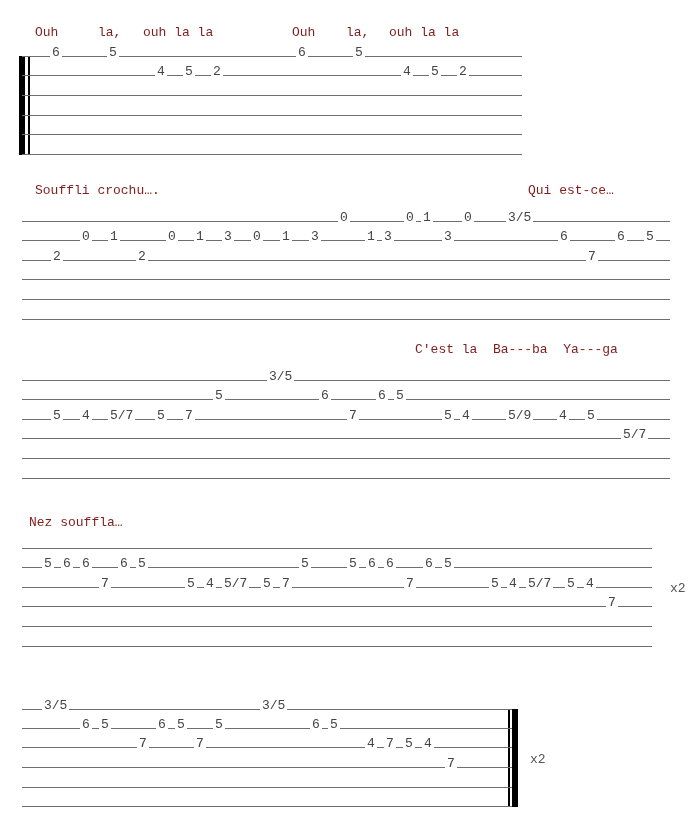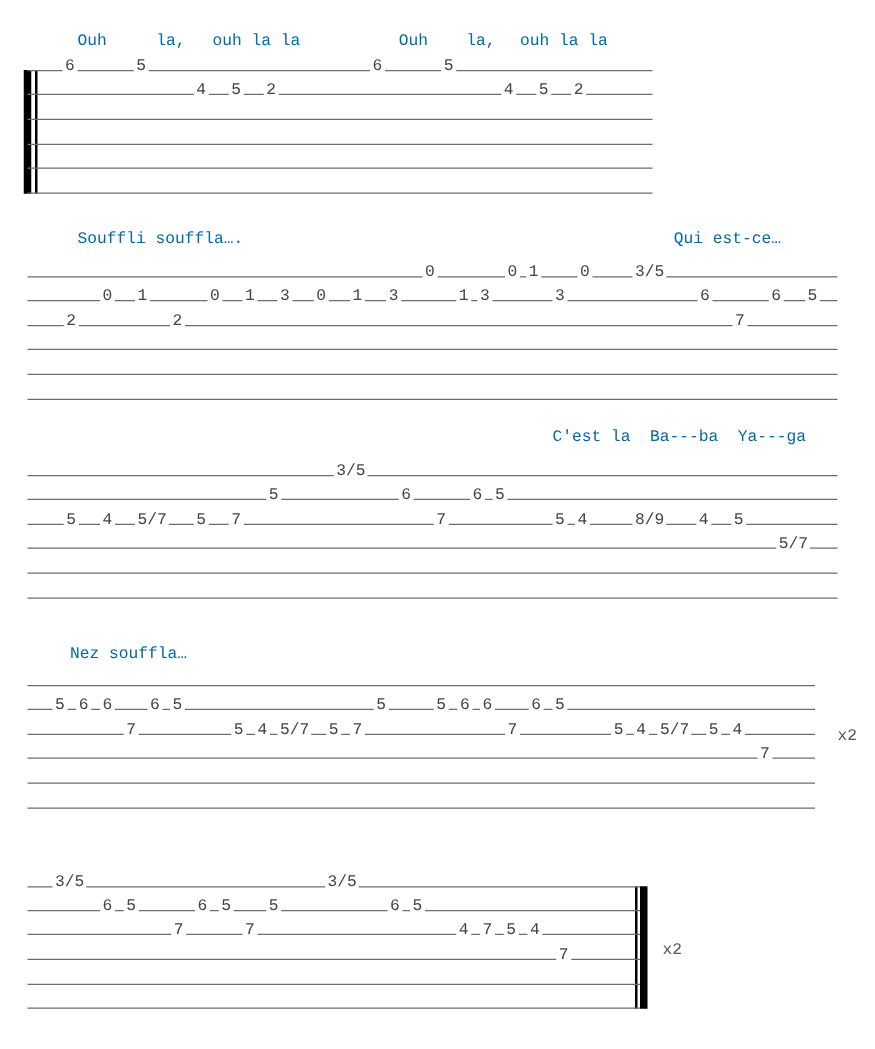--- a/index.html
+++ b/index.html
@@ -2,21 +2,21 @@
 <html><head>
   <meta charset="utf-8">
   <style>
     html, body { margin: 0; padding: 0; background: #ffffff; }
     body { width: 700px; height: 839px; position: relative; overflow: hidden;
            font-family: "Liberation Mono", "DejaVu Sans Mono", monospace; color: #333; }
     .system { position: absolute; left: 0; width: 700px; }
     .line { position: absolute; height: 1px; background: #6e6e6e; }
     .note { position: absolute; font-size: 13px; line-height: 13px; color: #444;
             background: #fff; padding: 0 2px; transform: translate(-2px, -10px); white-space: nowrap; }
-    .lyric { position: absolute; font-size: 13px; line-height: 14px; color: #0369a1; white-space: pre; margin-left: 27px; }
+    .lyric { position: absolute; font-size: 13px; line-height: 14px; color: #7f1d1d; white-space: pre; }
     .repeat { position: absolute; font-size: 13px; color: #555; }
     .bar { position: absolute; background: #000; }
   </style>
 </head>
 <body>
 
 <div class="system" style="top:0">
   <div class="lyric" style="left:35px;top:26px">Ouh</div>
   <div class="lyric" style="left:98px;top:26px">la,</div>
   <div class="lyric" style="left:143px;top:26px">ouh la la</div>
@@ -38,22 +38,22 @@
     <span class="note" style="left: 355px; top: 56px;">5</span>
     <span class="note" style="left: 157px; top: 75px;">4</span>
     <span class="note" style="left: 185px; top: 75px;">5</span>
     <span class="note" style="left: 213px; top: 75px;">2</span>
     <span class="note" style="left: 403px; top: 75px;">4</span>
     <span class="note" style="left: 431px; top: 75px;">5</span>
     <span class="note" style="left: 459px; top: 75px;">2</span>
   </div>
 
 <div class="system" style="top:0">
-  <div class="lyric" style="left:35px;top:184px">Souffli souffla….</div>
-  <div class="lyric" style="left:512px;top:184px">Qui est-ce…</div>
+  <div class="lyric" style="left:35px;top:184px">Souffli crochu….</div>
+  <div class="lyric" style="left:528px;top:184px">Qui est-ce…</div>
   <div class="lines"></div>
 <div class="line" style="left: 22px; top: 221px; width: 648px;"></div>
     <div class="line" style="left: 22px; top: 240px; width: 648px;"></div>
     <div class="line" style="left: 22px; top: 260px; width: 648px;"></div>
     <div class="line" style="left: 22px; top: 279px; width: 648px;"></div>
     <div class="line" style="left: 22px; top: 299px; width: 648px;"></div>
     <div class="line" style="left: 22px; top: 319px; width: 648px;"></div>
     <span class="note" style="left: 340px; top: 221px;">0</span>
     <span class="note" style="left: 406px; top: 221px;">0</span>
     <span class="note" style="left: 423px; top: 221px;">1</span>
@@ -93,21 +93,21 @@
     <span class="note" style="left: 378px; top: 399px;">6</span>
     <span class="note" style="left: 396px; top: 399px;">5</span>
     <span class="note" style="left: 53px; top: 419px;">5</span>
     <span class="note" style="left: 82px; top: 419px;">4</span>
     <span class="note" style="left: 110px; top: 419px;">5/7</span>
     <span class="note" style="left: 157px; top: 419px;">5</span>
     <span class="note" style="left: 185px; top: 419px;">7</span>
     <span class="note" style="left: 349px; top: 419px;">7</span>
     <span class="note" style="left: 444px; top: 419px;">5</span>
     <span class="note" style="left: 462px; top: 419px;">4</span>
-    <span class="note" style="left: 508px; top: 419px;">8/9</span>
+    <span class="note" style="left: 508px; top: 419px;">5/9</span>
     <span class="note" style="left: 559px; top: 419px;">4</span>
     <span class="note" style="left: 587px; top: 419px;">5</span>
     <span class="note" style="left: 623px; top: 438px;">5/7</span>
   </div>
 
 <div class="system" style="top:0">
   <div class="lyric" style="left:29px;top:516px">Nez souffla…</div>
   <div class="lines"></div>
   <div class="repeat" style="left:670px;top:581px">x2</div>
 <div class="line" style="left: 22px; top: 548px; width: 630px;"></div>

